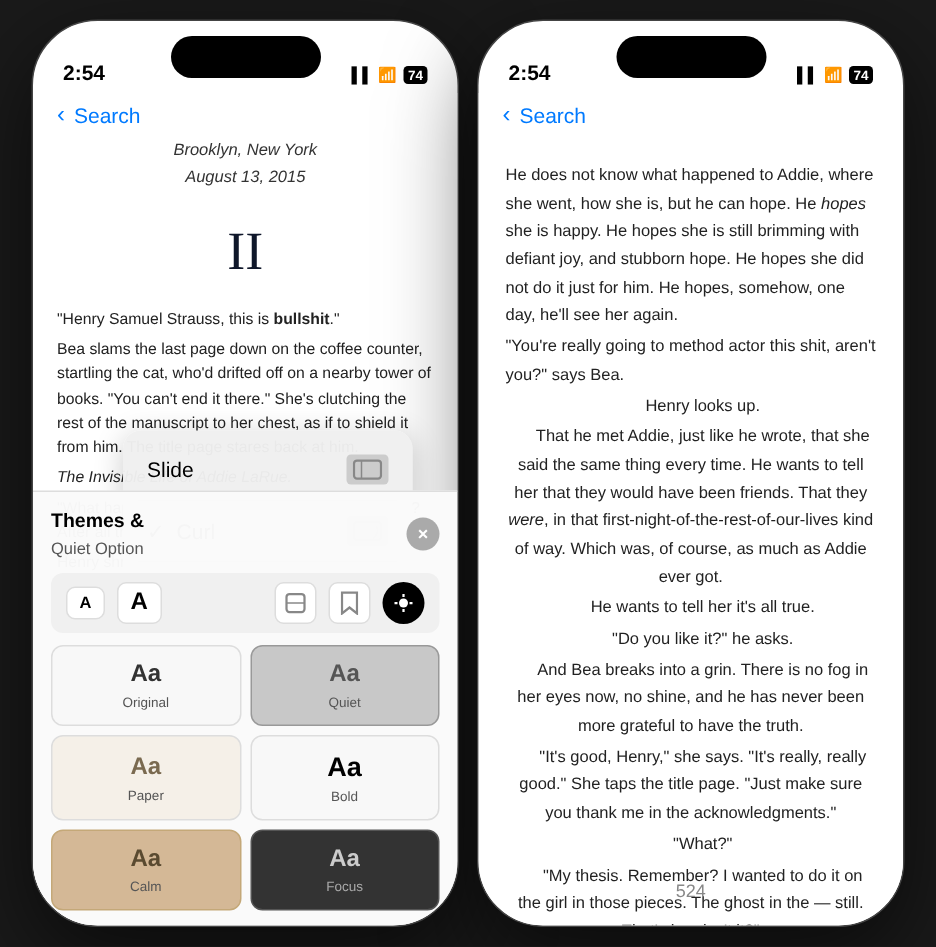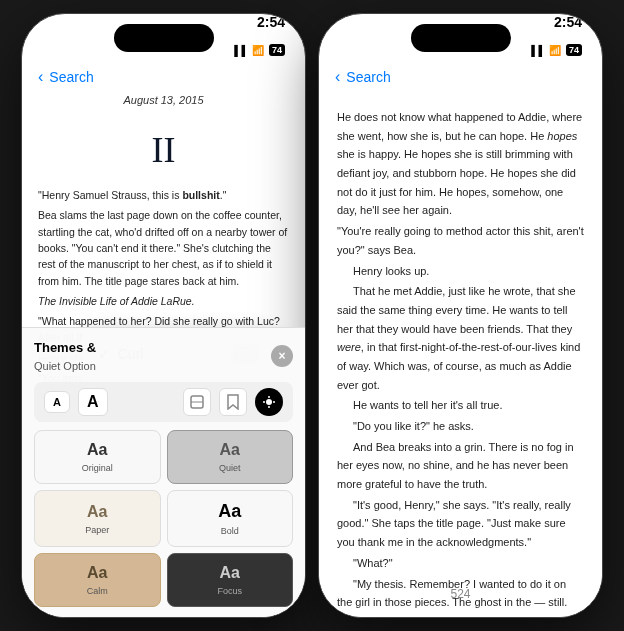--- a/index.html
+++ b/index.html
@@ -47,21 +47,20 @@
       left: 0;
       right: 0;
       height: 48px;
       display: flex;
       align-items: flex-end;
       justify-content: space-between;
       padding: 0 20px 6px;
       z-index: 50;
       font-size: 12px;
       font-weight: 600;
-      flex-direction: column;
     }
     .status-time {
       font-size: 14px;
       font-weight: 700;
       color: #000;
     }
     .status-icons {
       display: flex;
       align-items: center;
       gap: 4px;
@@ -294,20 +293,21 @@
       font-size: 11px;
       line-height: 1.7;
       color: #222;
     }
     .right-book-text p {
       margin-bottom: 2px;
       text-indent: 0;
     }
     .right-book-text .indent {
       text-indent: 16px;
+      text-align: center;
     }
     .italic { font-style: italic; }
     .bold { font-weight: 700; text-align: right; }
     .page-num {
       position: absolute;
       bottom: 16px;
       left: 50%;
       transform: translateX(-50%);
       font-size: 12px;
       color: #888;
@@ -330,37 +330,47 @@
     </div>
     <div class="phone-content">
 
       <div class="search-bar">
         <span class="search-chevron">‹</span>
         <span style="color:#007AFF; font-size:14px;">Search</span>
       </div>
 
       <div class="book-text-area">
         <div class="book-header">
+          <div class="location italic">Brooklyn, New York</div>
           <div class="location italic">August 13, 2015</div>
           <div class="chapter" style="font-family:Georgia,serif; font-size:36px; color:#0f172a; font-weight:300;margin-top:12px;">II</div>
         </div>
         <div class="book-paragraph">"Henry Samuel Strauss, this is <span class="bold">bullshit</span>."</div>
         <div class="book-paragraph">Bea slams the last page down on the coffee counter, startling the cat, who'd drifted off on a nearby tower of books. "You can't end it there." She's clutching the rest of the manuscript to her chest, as if to shield it from him. The title page stares back at him.</div>
         <div class="book-paragraph italic">The Invisible Life of Addie LaRue.</div>
         <div class="book-paragraph">"What happened to her? Did she really go with Luc? After all that?"</div>
         <div class="book-paragraph">Henry shrugs. "I assume so."</div>
         <div class="book-paragraph">"You assume so?"</div>
         <div class="book-paragraph">The truth is, he doesn't know.</div>
         <div class="book-paragraph">He's s</div>
         <div class="book-paragraph">scribe th</div>
         <div class="book-paragraph">them in</div>
         <div class="book-paragraph">hands m</div>
       </div>
 
       <div class="scroll-menu">
+        <div class="scroll-menu-item">
+          <span class="scroll-menu-label">Slide</span>
+          <div class="scroll-menu-icon">
+            <svg width="20" height="14" viewBox="0 0 20 14">
+                <rect x="1" y="1" width="18" height="12" rx="2" fill="none" stroke="#888" stroke-width="1.5"></rect>
+                <line x1="6" y1="1" x2="6" y2="13" stroke="#888" stroke-width="1"></line>
+              </svg>
+          </div>
+        </div>
         <div class="divider"></div>
         <div class="scroll-menu-item checked">
           <span class="scroll-menu-check">✓</span>
           <span class="scroll-menu-label">Curl</span>
           <div class="scroll-menu-icon">
             <svg width="20" height="14" viewBox="0 0 20 14">
                 <rect x="1" y="1" width="18" height="12" rx="2" fill="none" stroke="#888" stroke-width="1.5"></rect>
                 <path d="M14 12 Q18 8 16 4" fill="none" stroke="#888" stroke-width="1"></path>
               </svg>
           </div>

